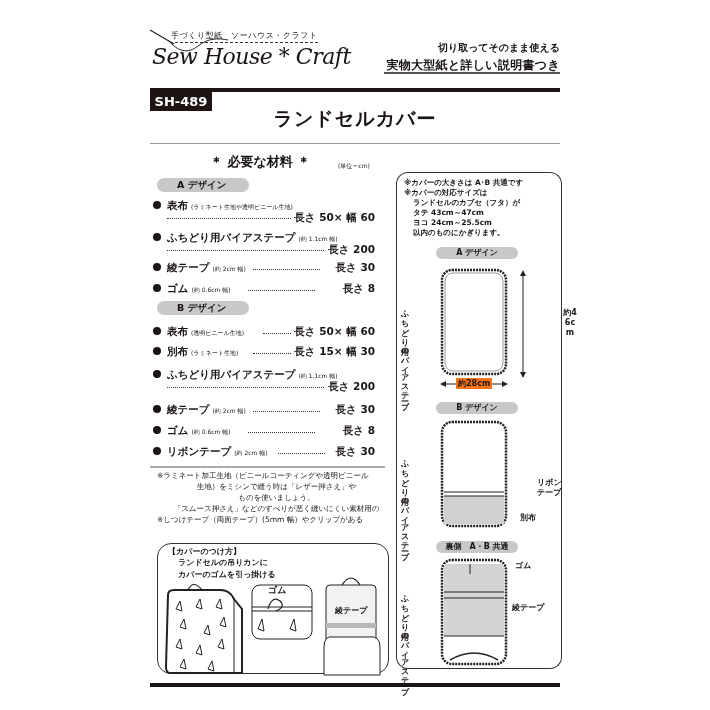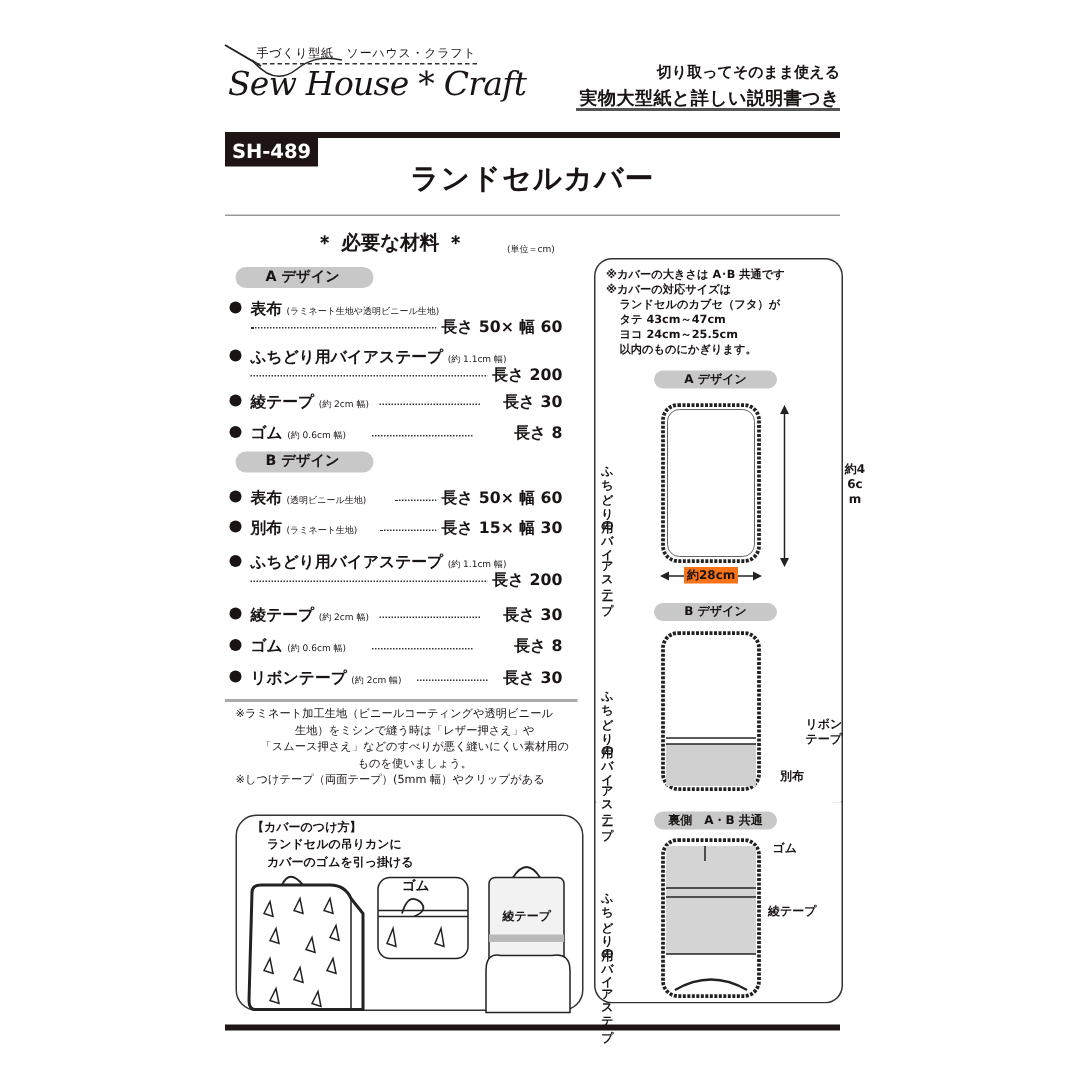--- a/index.html
+++ b/index.html
@@ -122,22 +122,22 @@
 <div class="abs item" style="top:445px;height:14px;">
   <span class="dot"></span><span>リボンテープ</span><span class="note">(約 2cm 幅)</span>
   <div class="leader" style="left:125px;right:50px;top:8px;"></div>
   <span class="qty" style="top:0;">長さ 30</span>
 </div>
 
 <div class="abs notes-rule"></div>
 <div class="abs notes">
   <span>※ラミネート加工生地（ビニールコーティングや透明ビニール</span>
   <span class="indent">生地）をミシンで縫う時は「レザー押さえ」や</span>
+  <span class="indent">ものを使いましょう。</span>
   <span class="indent">「スムース押さえ」などのすべりが悪く縫いにくい素材用の</span>
-  <span class="indent">ものを使いましょう。</span>
   <span>※しつけテープ（両面テープ）(5mm 幅）やクリップがある</span>
 </div>
 
 <div class="abs howto"></div>
 <div class="abs howto-title">【カバーのつけ方】</div>
 <div class="abs howto-text">
   <div>ランドセルの吊りカンに</div>
   <div>カバーのゴムを引っ掛ける</div>
 </div>
 <svg class="abs" style="left:158px;top:585px;" width="230" height="90">

